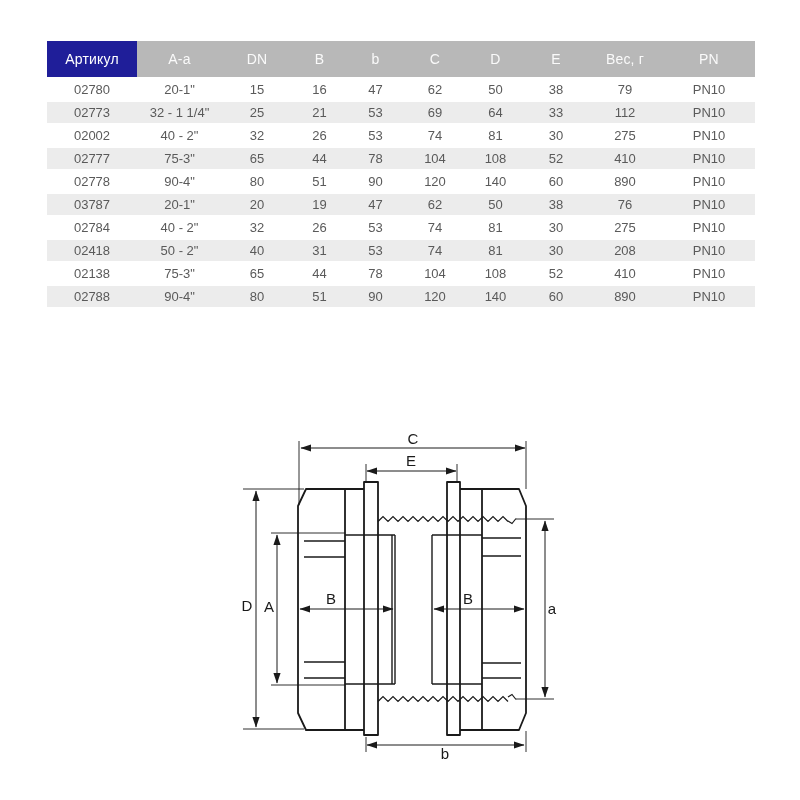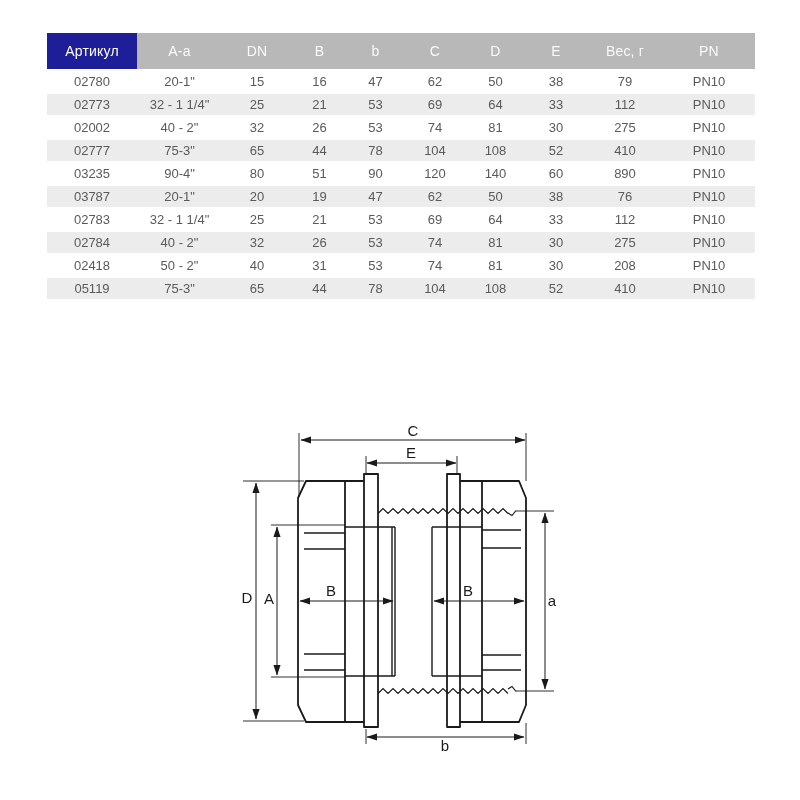--- a/index.html
+++ b/index.html
@@ -1,20 +1,20 @@
 <!DOCTYPE html>
 <html style="--accent: #1f1e99; --hdr: #b8b8b8; --hdrtxt: #fafafa; --stripe: #ececec; --rowtxt: #5a5a5a; --line: #1a1a1a;"><head>
 <meta charset="utf-8">
 <style>
   html,body{margin:0;padding:0;}
   body{
     width:800px;height:800px;background:#fff;position:relative;overflow:hidden;
     font-family:"Liberation Sans",sans-serif;
   }
-  .page{position:absolute;inset:0;}
+  .page{position:absolute;inset:0;margin-top:8px;}
   
   .spec{
     position:absolute;left:47px;top:33px;width:708px;
     border-collapse:separate;border-spacing:0;table-layout:fixed;
   }
   .spec th{
     background:var(--hdr,#b8b8b8);color:var(--hdrtxt,#fafafa);
     font-weight:400;font-size:14px;height:36px;padding:0;text-align:center;
     letter-spacing:.2px;
   }
@@ -113,21 +113,21 @@
           <td>65</td>
           <td>44</td>
           <td>78</td>
           <td>104</td>
           <td>108</td>
           <td>52</td>
           <td>410</td>
           <td>PN10</td>
         </tr>
         <tr>
-          <td>03235</td>
+          <td>02778</td>
           <td>90-4"</td>
           <td>80</td>
           <td>51</td>
           <td>90</td>
           <td>120</td>
           <td>140</td>
           <td>60</td>
           <td>890</td>
           <td>PN10</td>
         </tr>
@@ -137,32 +137,20 @@
           <td>20</td>
           <td>19</td>
           <td>47</td>
           <td>62</td>
           <td>50</td>
           <td>38</td>
           <td>76</td>
           <td>PN10</td>
         </tr>
         <tr>
-          <td>02783</td>
-          <td>32 - 1 1/4"</td>
-          <td>25</td>
-          <td>21</td>
-          <td>53</td>
-          <td>69</td>
-          <td>64</td>
-          <td>33</td>
-          <td>112</td>
-          <td>PN10</td>
-        </tr>
-        <tr>
           <td>02784</td>
           <td>40 - 2"</td>
           <td>32</td>
           <td>26</td>
           <td>53</td>
           <td>74</td>
           <td>81</td>
           <td>30</td>
           <td>275</td>
           <td>PN10</td>
@@ -173,29 +161,41 @@
           <td>40</td>
           <td>31</td>
           <td>53</td>
           <td>74</td>
           <td>81</td>
           <td>30</td>
           <td>208</td>
           <td>PN10</td>
         </tr>
         <tr>
-          <td>05119</td>
+          <td>02138</td>
           <td>75-3"</td>
           <td>65</td>
           <td>44</td>
           <td>78</td>
           <td>104</td>
           <td>108</td>
           <td>52</td>
           <td>410</td>
+          <td>PN10</td>
+        </tr>
+        <tr>
+          <td>02788</td>
+          <td>90-4"</td>
+          <td>80</td>
+          <td>51</td>
+          <td>90</td>
+          <td>120</td>
+          <td>140</td>
+          <td>60</td>
+          <td>890</td>
           <td>PN10</td>
         </tr>
       </tbody>
   </table>
 
   <svg class="drawing" viewBox="228 424 348 348" xmlns="http://www.w3.org/2000/svg">
     <defs>
       <marker id="arr" viewBox="0 0 10 8" refX="9.5" refY="4" markerWidth="11" markerHeight="9" orient="auto-start-reverse" markerUnits="userSpaceOnUse">
         <path d="M0,0.6 L10,4 L0,7.4 Z"></path>
       </marker>

